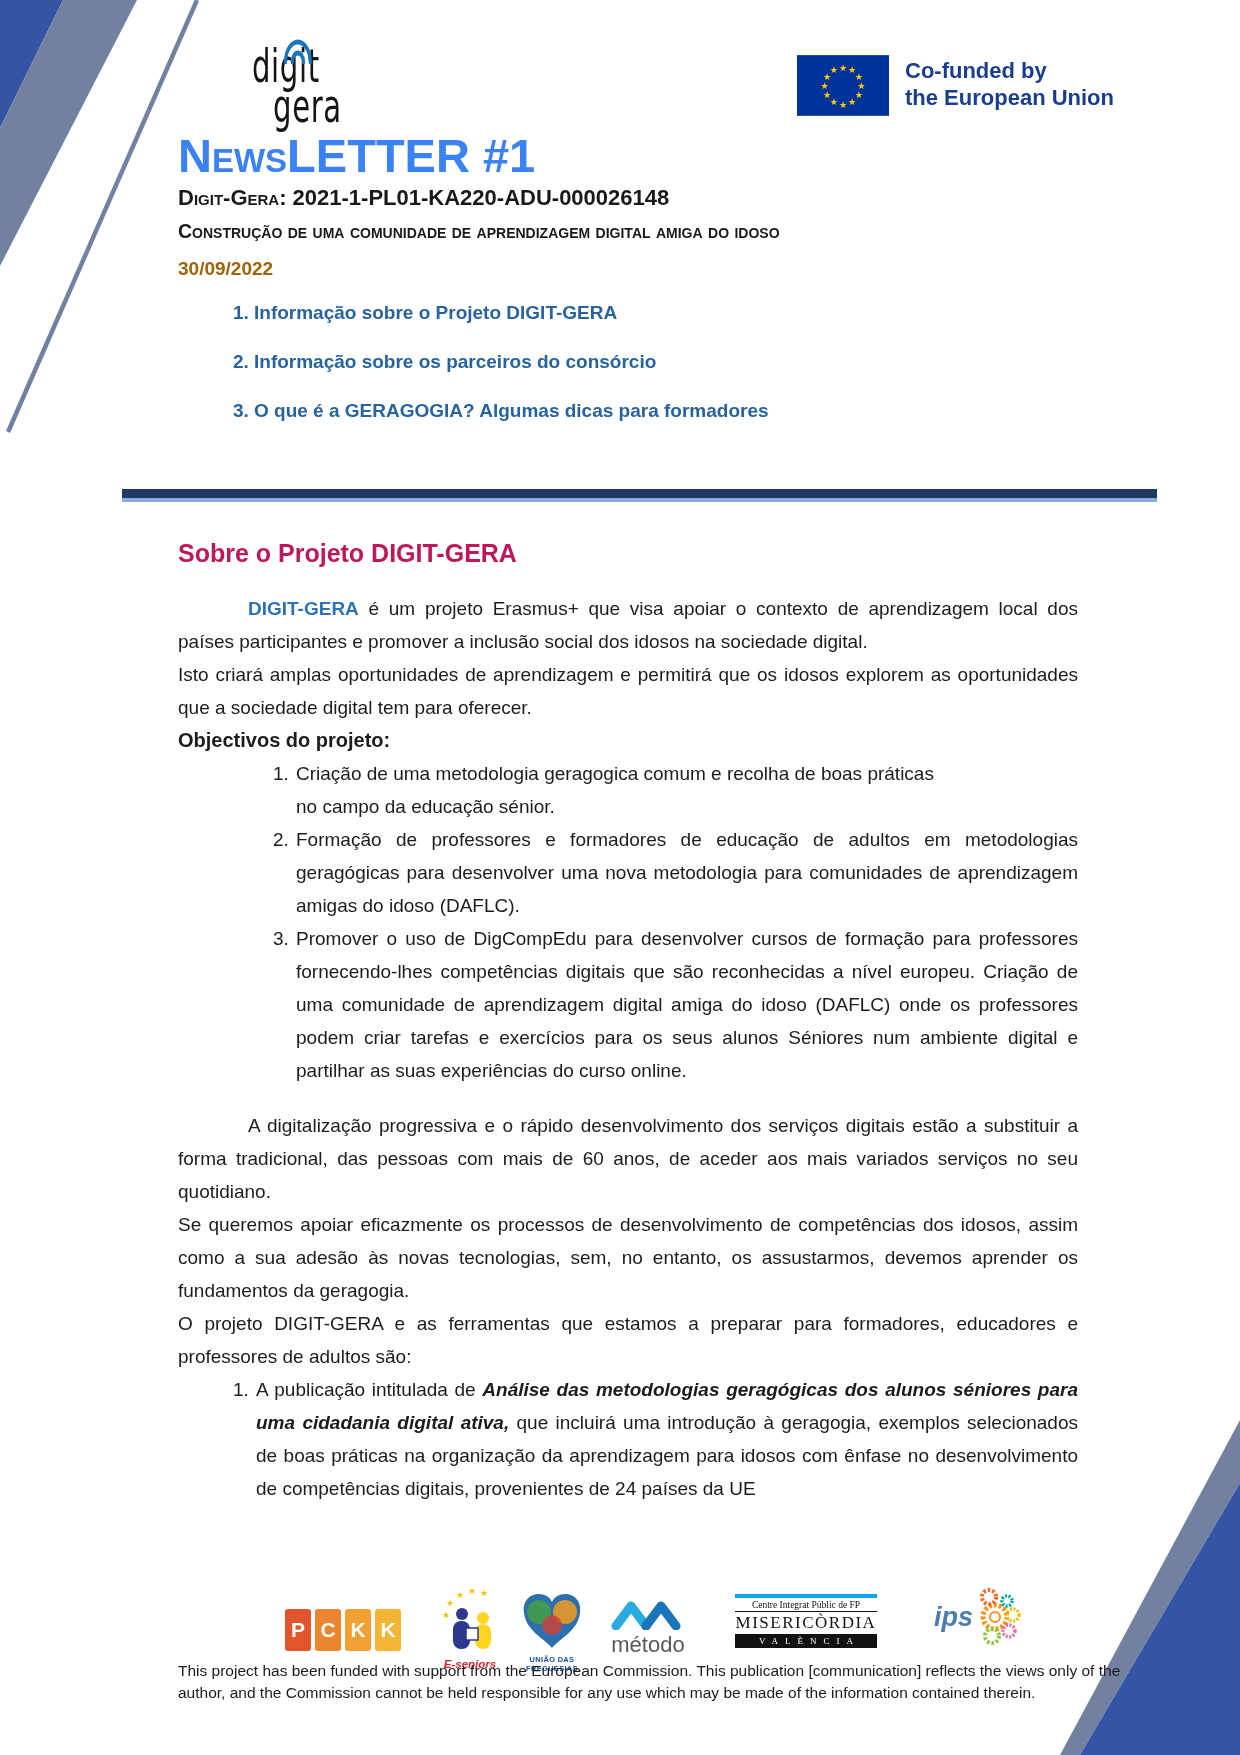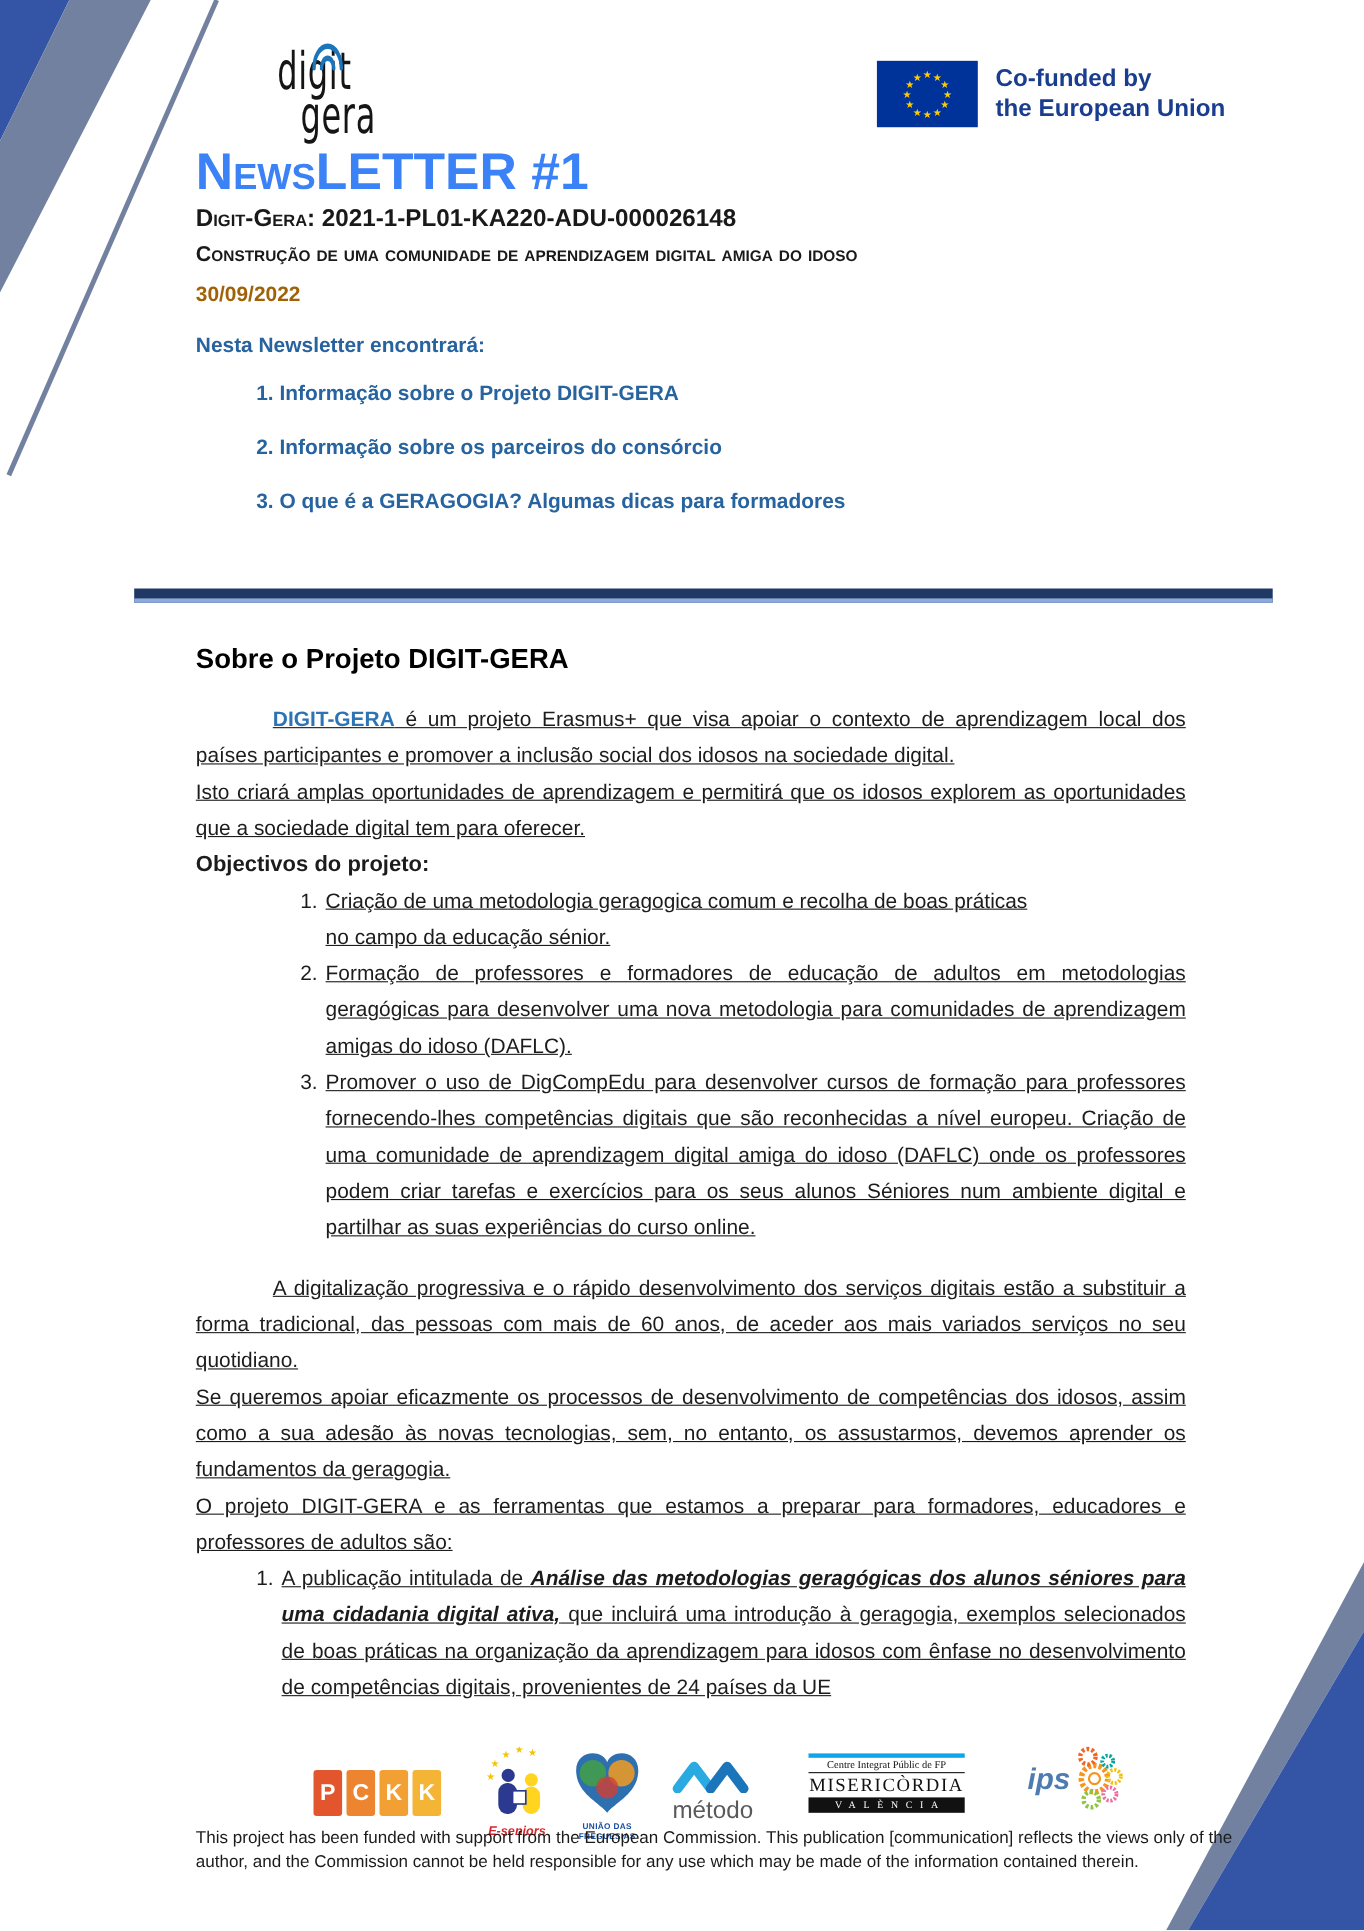--- a/index.html
+++ b/index.html
@@ -26,22 +26,22 @@
   .code{font-variant:small-caps;font-weight:bold;font-size:22px;line-height:26px;color:#191919;margin-top:10px;}
   .subtitle{font-variant:small-caps;font-weight:bold;font-size:19.5px;line-height:24px;color:#191919;margin-top:8px;}
   .date{font-weight:bold;font-size:19px;line-height:24px;color:#a16207;margin-top:14px;}
   .toc-label{font-weight:bold;font-size:19px;line-height:24px;color:#27639F;margin-top:22px;}
   ol.toc{margin:18px 0 0 0;padding-left:76px;color:#27639F;font-weight:bold;font-size:19px;}
   ol.toc li{line-height:28px;margin-bottom:21px;}
 
   .divider{margin-left:-56px;width:1035px;height:9px;background:#1F3864;
            border-bottom:4px solid #8EA9DB;margin-top:64px;}
 
-  .h2{font-weight:bold;font-size:25px;line-height:30px;color:#000000;margin-top:36px;}
-  .body-txt{font-size:19px;line-height:33px;text-align:justify;text-decoration:underline;}
+  .h2{font-weight:bold;font-size:25px;line-height:30px;color:#be185d;margin-top:36px;}
+  .body-txt{font-size:19px;line-height:33px;text-align:justify;}
   .p1{margin-top:24px;text-indent:70px;}
   .lead-blue{color:#2E74B5;font-weight:bold;}
   .obj-label{font-weight:bold;font-size:20px;line-height:28px;margin-top:2px;}
   ol.objectives{margin:3px 0 0 0;padding-left:116px;}
   ol.objectives li{padding-left:2px;}
   .preline{white-space:pre-line;}
   .p3{margin-top:22px;text-indent:70px;}
   ol.pubs{margin:0;padding-left:76px;}
   ol.pubs li{padding-left:2px;}
   .pub-title{font-weight:bold;font-style:italic;}
@@ -110,21 +110,20 @@
     </svg>
     <div class="eu-text preline">Co-funded by
 the European Union</div>
   </div>
 
   <div class="abs content">
     <div class="h1">NewsLETTER #1</div>
     <div class="code">Digit-Gera: 2021-1-PL01-KA220-ADU-000026148</div>
     <div class="subtitle">Construção de uma comunidade de aprendizagem digital amiga do idoso</div>
     <div class="date">30/09/2022</div>
-    <div class="toc-label">Nesta Newsletter encontrará:</div>
     <ol class="toc">
       <li>Informação sobre o Projeto DIGIT-GERA</li>
       <li>Informação sobre os parceiros do consórcio</li>
       <li>O que é a GERAGOGIA? Algumas dicas para formadores</li>
     </ol>
 
     <div class="divider"></div>
 
     <div class="h2">Sobre o Projeto DIGIT-GERA</div>
 

